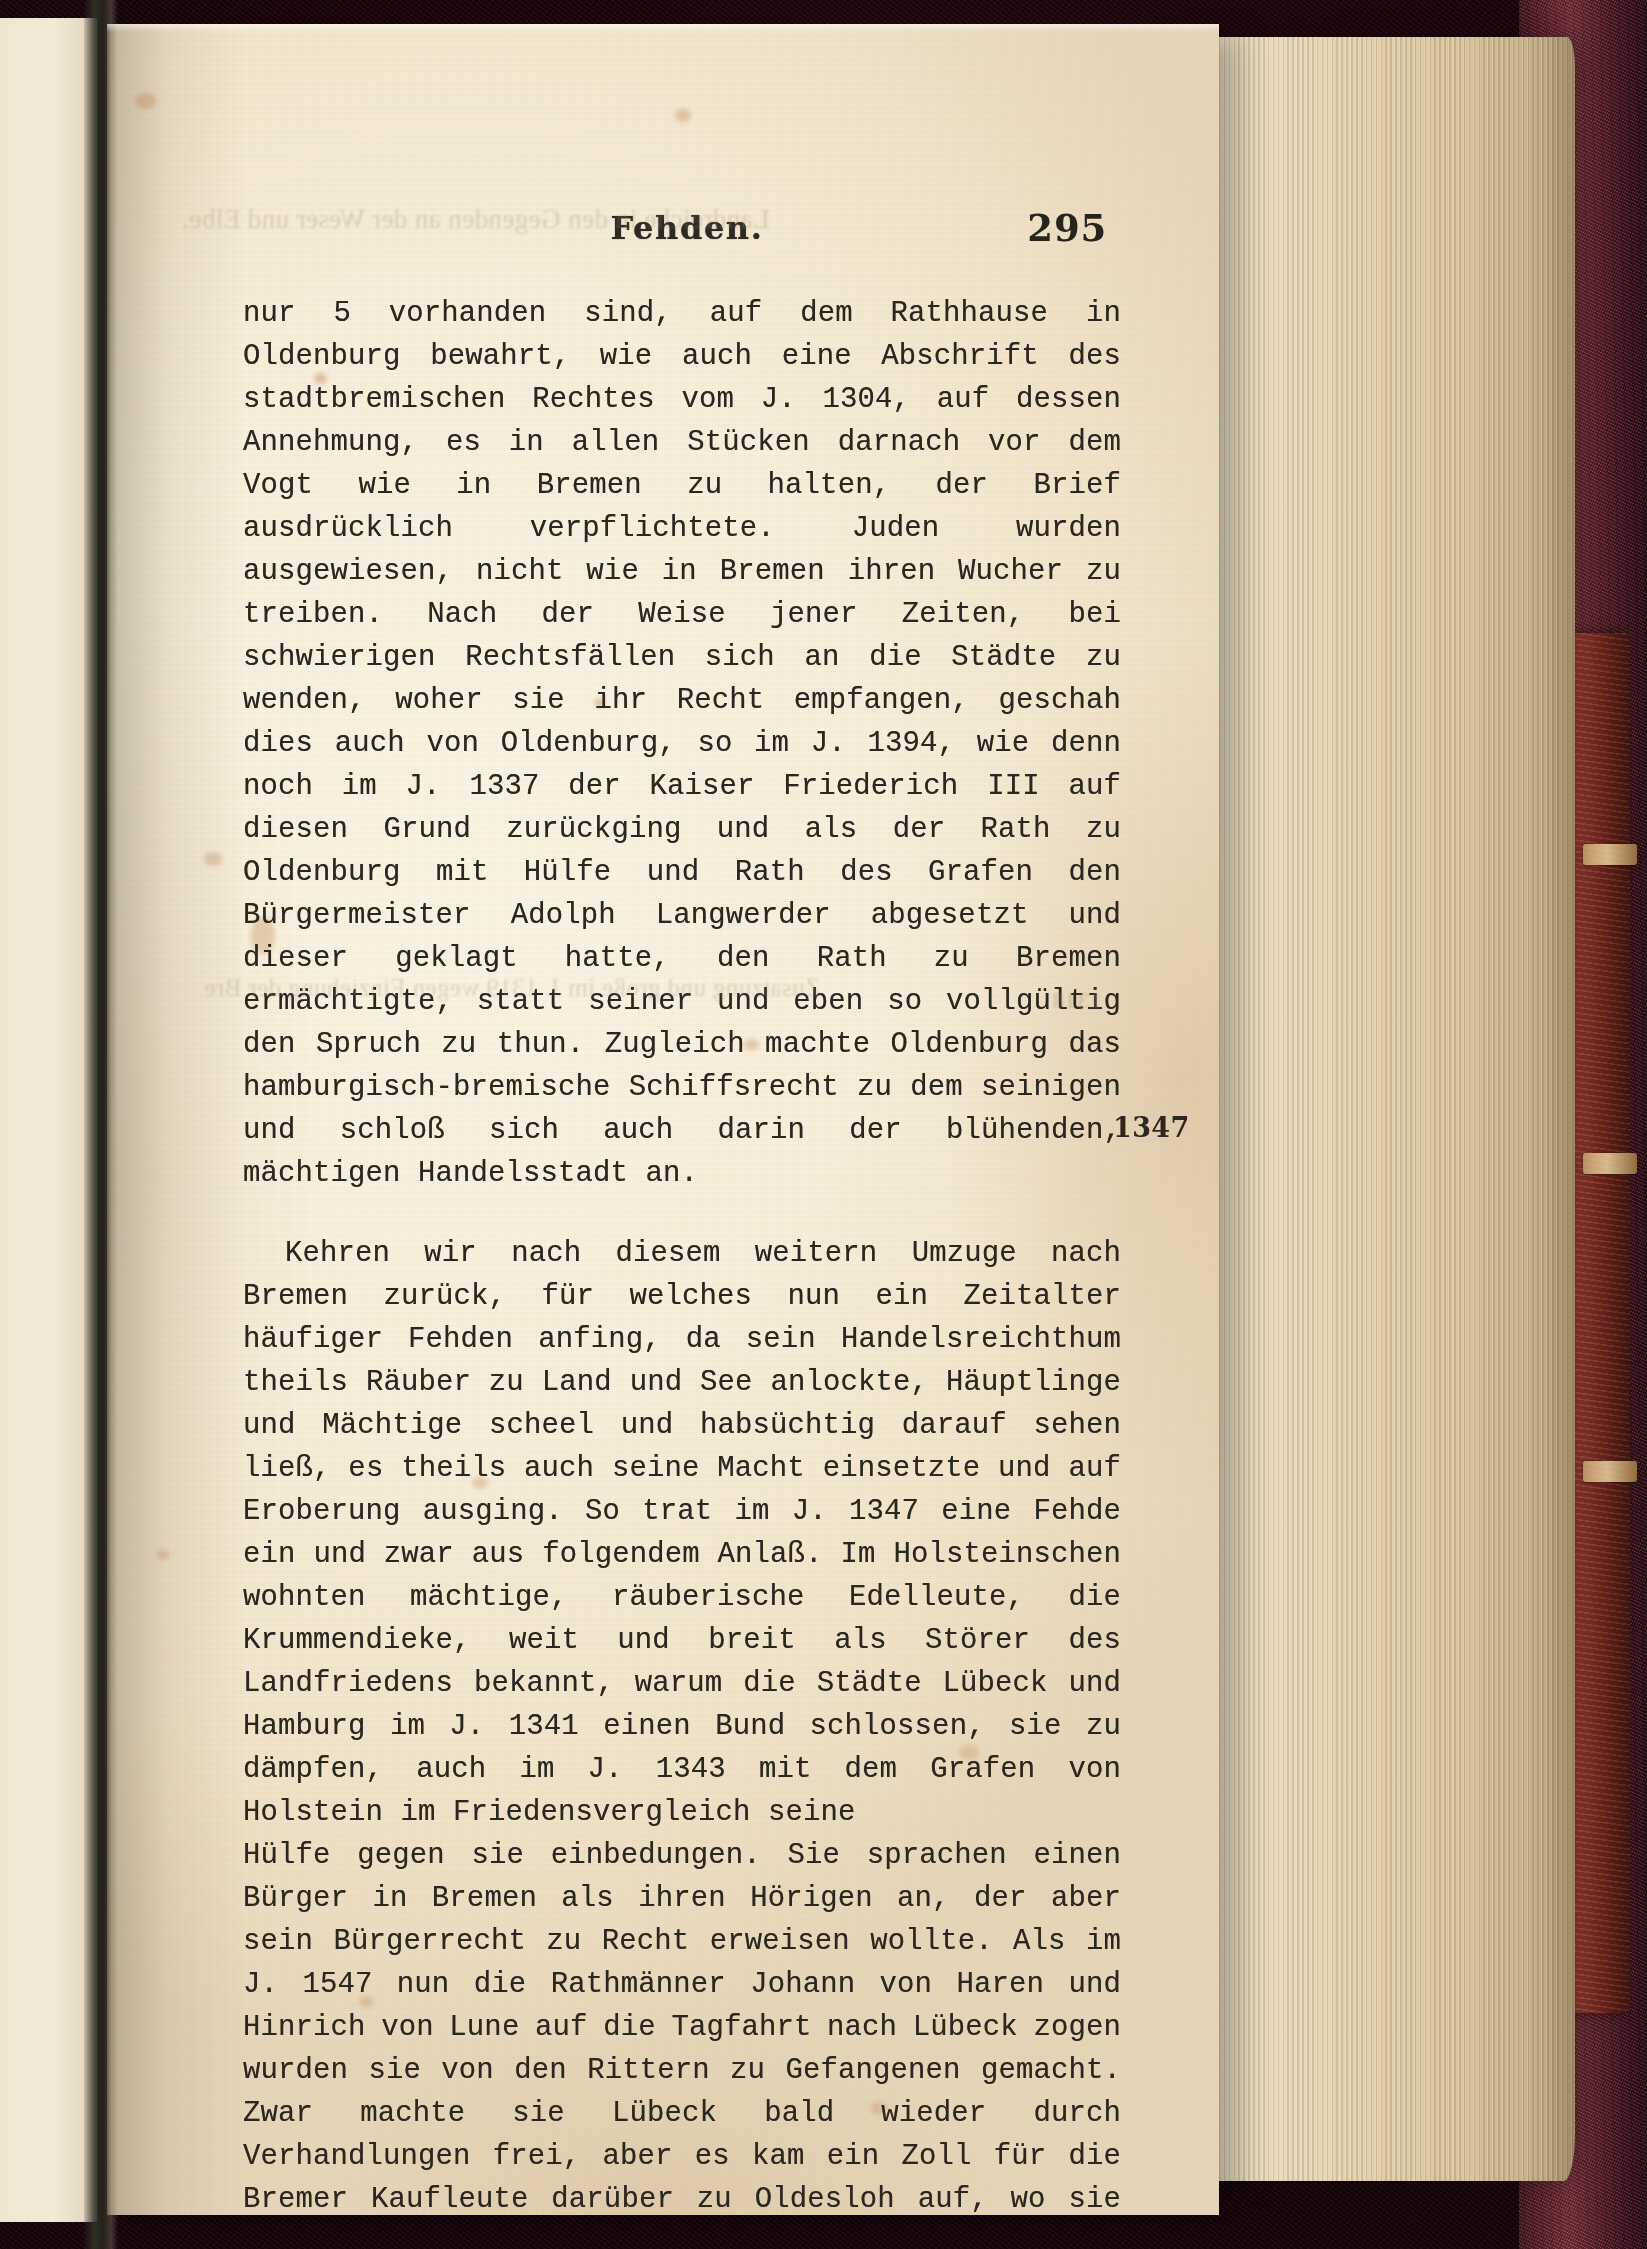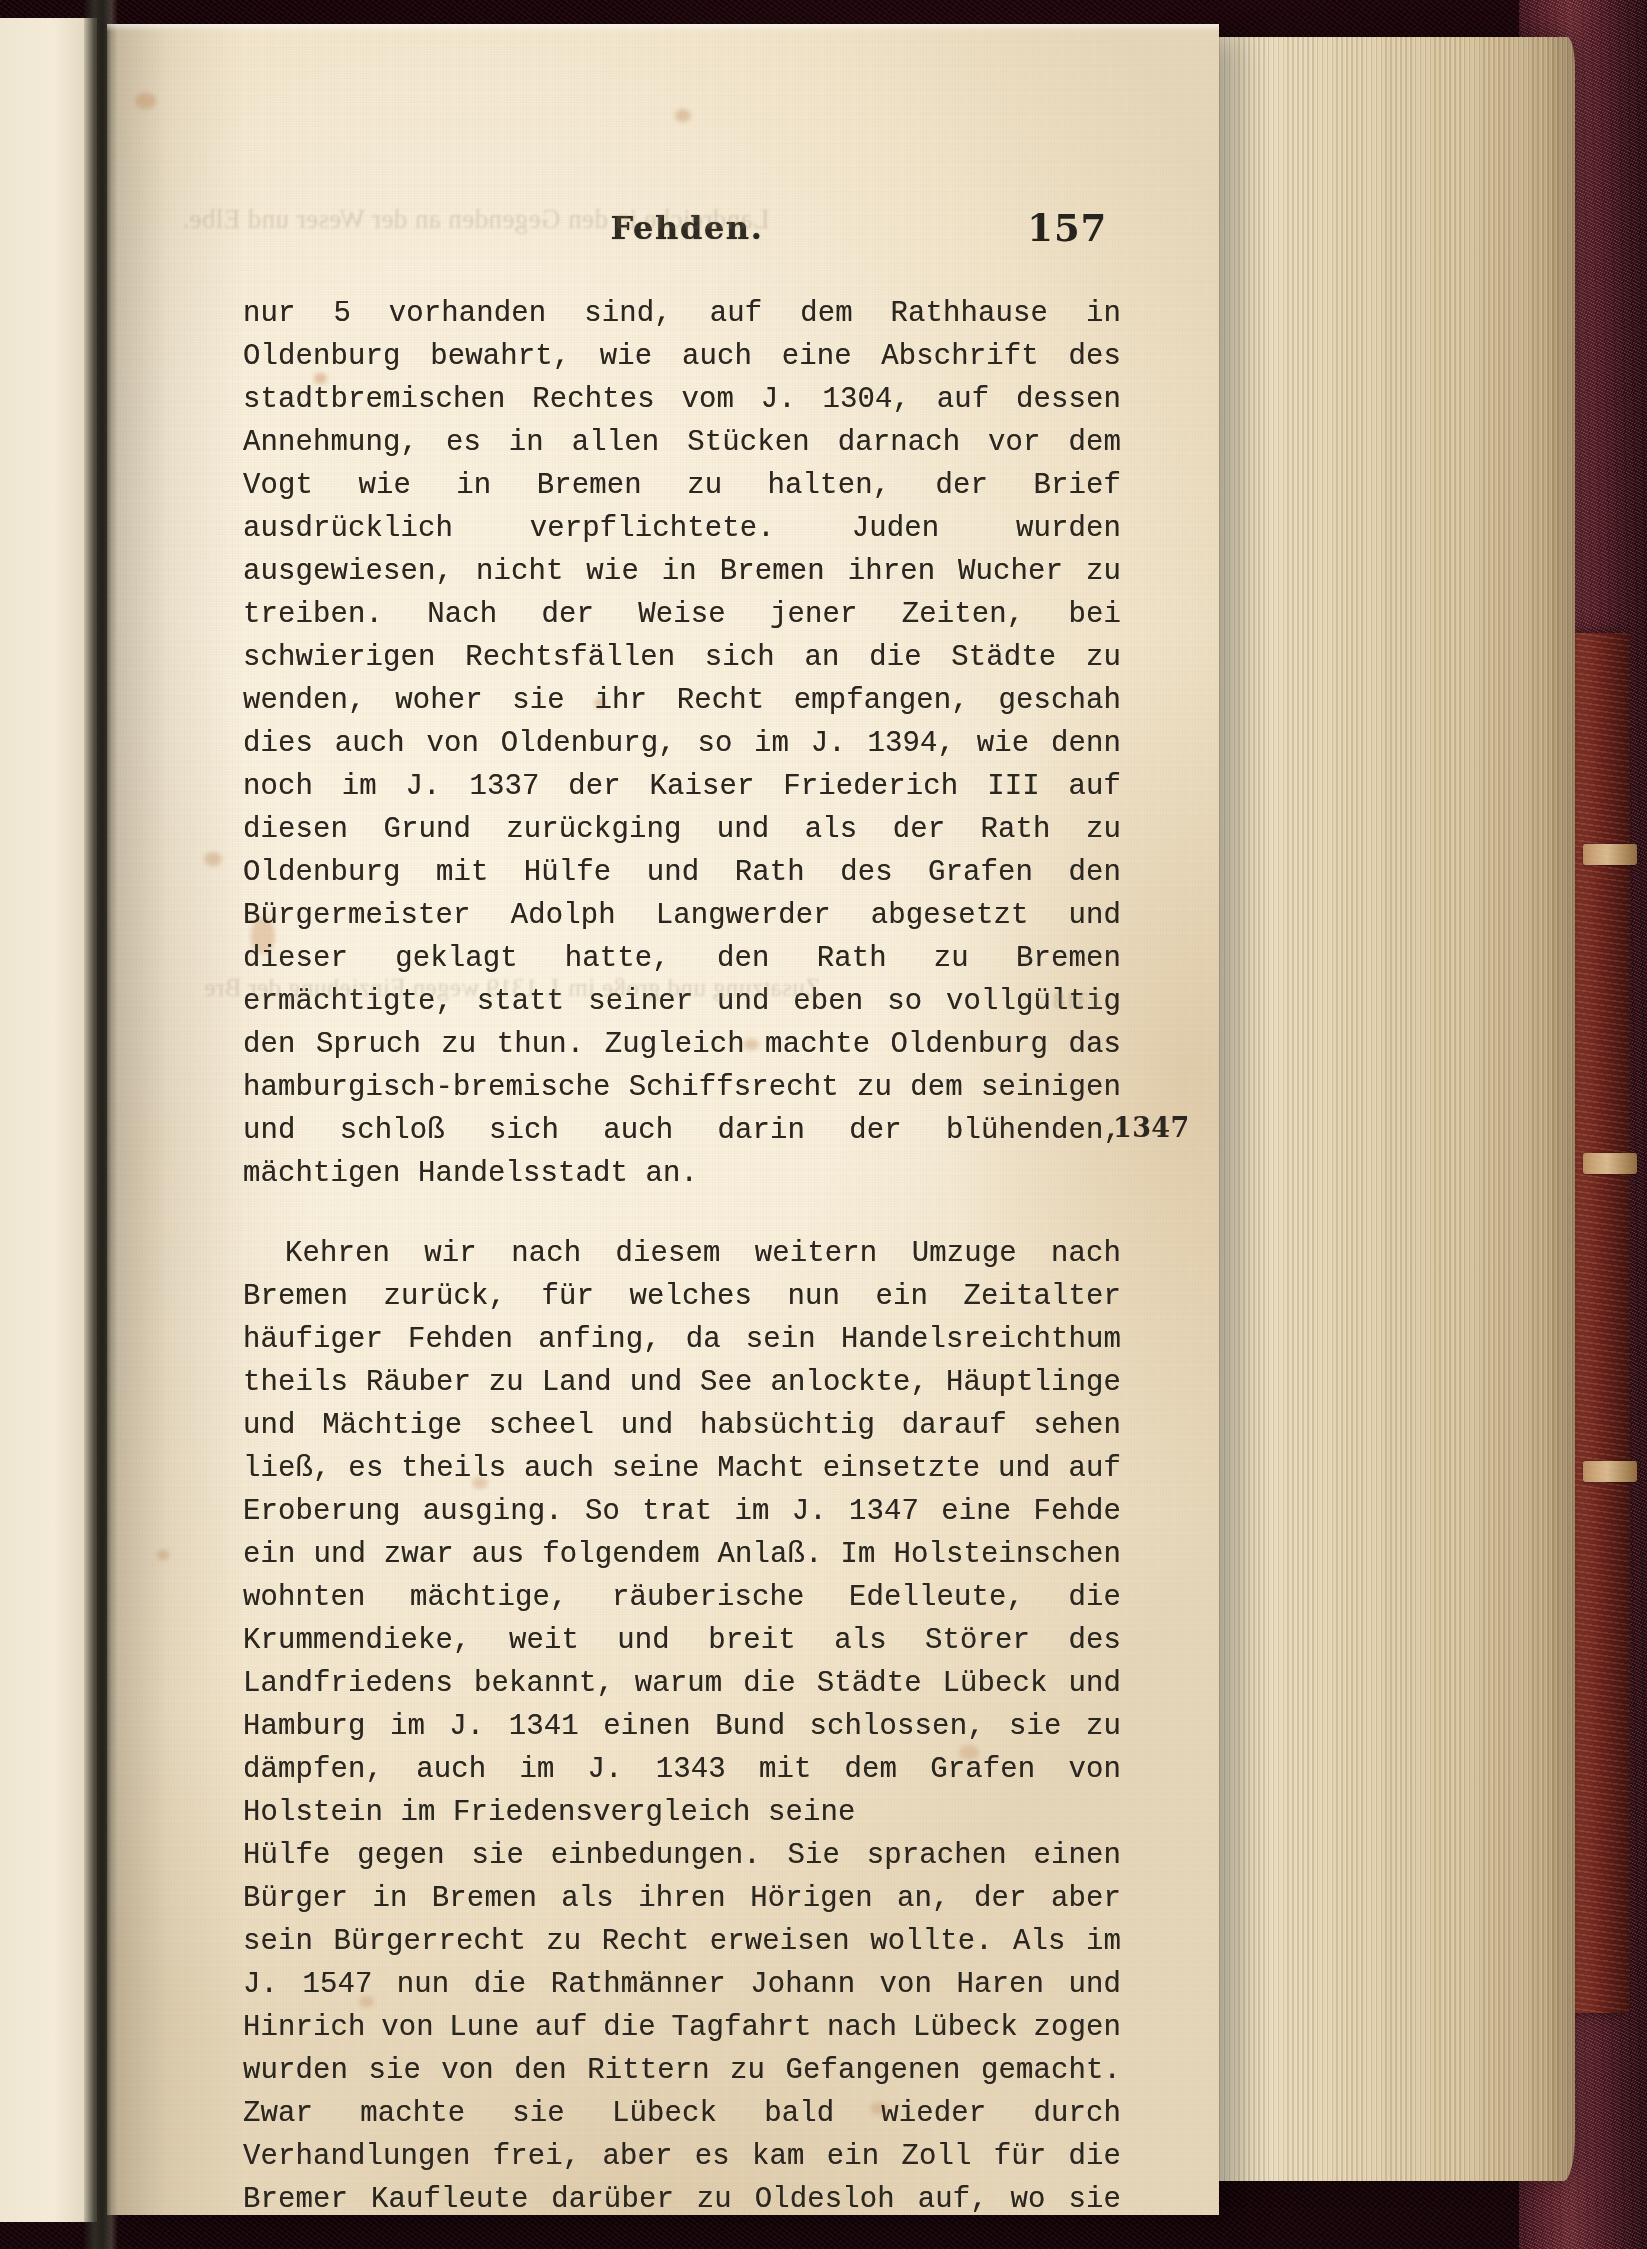--- a/index.html
+++ b/index.html
@@ -313,21 +313,21 @@
     <div class="fox" style="left:763px; top:2078px;width:18px; height:13px; background:rgba(184,124,78,.26);"></div>
 
     <div class="typeblock">
 
       <div class="bleed" style="top:180px; left:75px;">Landreiche in den Gegenden an der Weser und Elbe.</div>
       <div class="bleed" style="top:950px; left:97px; font-size:25px;">Zusatzung und große im J. 1319 wegen Einziehung der Bre</div>
       <div class="bleed" style="top:963px; left:945px; font-size:24px; font-weight:700;">1318</div>
 
       <div class="running-head">
         <div class="head-title">Fehden.</div>
-        <div class="head-folio">157</div>
+        <div class="head-folio">295</div>
       </div>
 
       <div class="marginal">1347</div>
 
       <div class="body">
 
         <p class="para">
           <span>nur 5 vorhanden sind, auf dem Rathhause in Oldenburg bewahrt, wie auch eine Abschrift des stadtbremischen Rechtes vom J. 1304, auf dessen Annehmung, es in allen Stücken darnach vor dem Vogt wie in Bremen zu halten, der Brief ausdrücklich verpflichtete. Juden wurden ausgewiesen, nicht wie in Bremen ihren Wucher zu treiben. Nach der Weise jener Zeiten, bei schwierigen Rechtsfällen sich an die Städte zu wenden, woher sie ihr Recht empfangen, geschah dies auch von Oldenburg, so im J. 1394, wie denn noch im J. 1337 der Kaiser Friederich III auf diesen Grund zurückging und als der Rath zu Oldenburg mit Hülfe und Rath des Grafen den Bürgermeister Adolph Langwerder abgesetzt und dieser geklagt hatte, den Rath zu Bremen ermächtigte, statt seiner und eben so vollgültig den Spruch zu thun. Zugleich machte Oldenburg das hamburgisch-bremische Schiffsrecht zu dem seinigen und schloß sich auch darin der blühenden, mächtigen Handelsstadt an.</span>
         </p>
 

